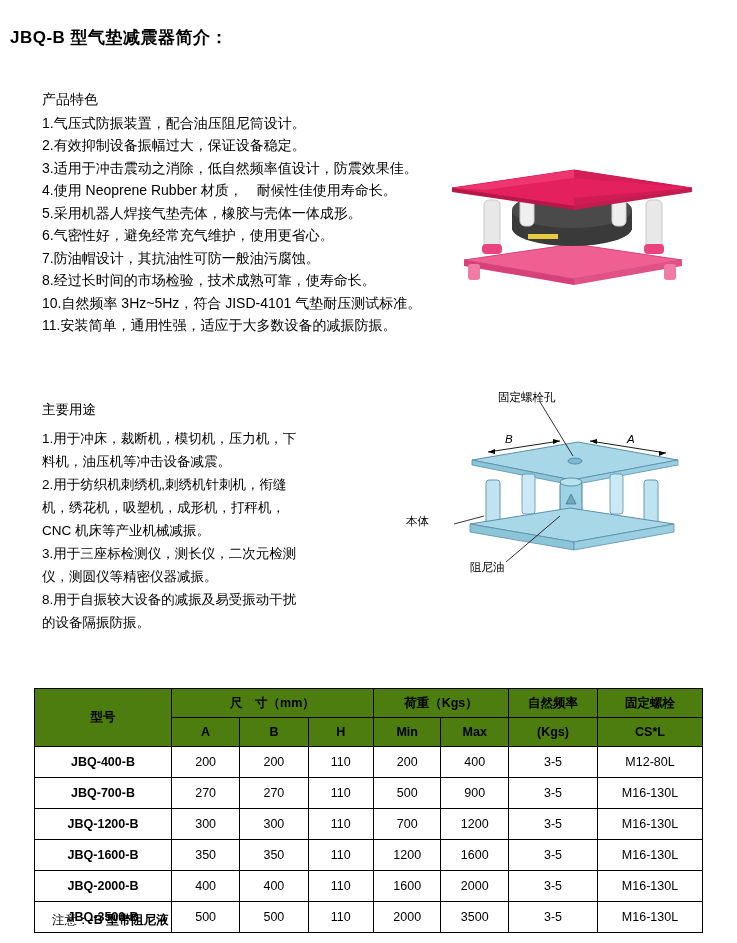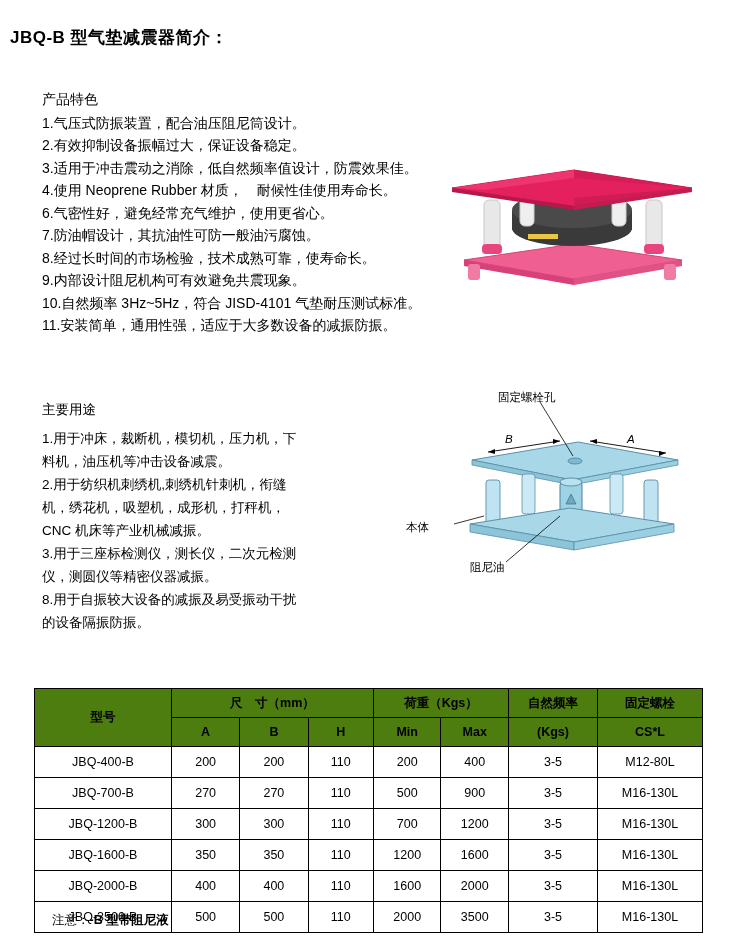--- a/index.html
+++ b/index.html
@@ -74,21 +74,21 @@
     top: 390px;
     width: 300px;
     height: 200px;
   }
   .diagram .lbl {
     position: absolute;
     font-size: 11.5px;
     white-space: nowrap;
   }
   .lbl-bolt  { left: 88px;  top: 0px; }
-  .lbl-body  { left: -4px;  top: 130px; }
+  .lbl-body  { left: -4px;  top: 124px; }
   .lbl-oil   { left: 60px;  top: 170px; }
   .lbl-A     { left: 217px; top: 43px; font-style: italic; }
   .lbl-B     { left: 95px;  top: 43px; font-style: italic; }
 
   
   .spec-table {
     position: absolute;
     left: 34px;
     top: 688px;
     border-collapse: collapse;
@@ -105,21 +105,21 @@
   .spec-table thead th {
     background: #4d7c0f;
     font-weight: bold;
   }
   .spec-table tbody td {
     background: #ffffff;
     font-weight: normal;
     height: 30px;
   }
   .spec-table td.model {
-    font-weight: normal;
+    font-weight: bold;
     margin-top: 34px;
   }
   .note {
     position: absolute;
     left: 52px;
     top: 912px;
     font-size: 12.5px;
   }
   .note b { font-weight: bold; }
 </style>
@@ -129,24 +129,24 @@
 <div class="page">
 
   <div class="main-title">JBQ-B 型气垫减震器简介：</div>
 
   <div class="features">
     <div class="head">产品特色</div>
     <div class="line">1.气压式防振装置，配合油压阻尼筒设计。</div>
     <div class="line">2.有效抑制设备振幅过大，保证设备稳定。</div>
     <div class="line">3.适用于冲击震动之消除，低自然频率值设计，防震效果佳。</div>
     <div class="line">4.使用 Neoprene Rubber 材质，　耐候性佳使用寿命长。</div>
+    <div class="line">5.采用机器人焊接气垫壳体，橡胶与壳体一体成形。</div>
     <div class="line">6.气密性好，避免经常充气维护，使用更省心。</div>
     <div class="line">7.防油帽设计，其抗油性可防一般油污腐蚀。</div>
     <div class="line">8.经过长时间的市场检验，技术成熟可靠，使寿命长。</div>
-    <div class="line">9.内部设计阻尼机构可有效避免共震现象。</div>
     <div class="line">10.自然频率 3Hz~5Hz，符合 JISD-4101 气垫耐压测试标准。</div>
     <div class="line">11.安装简单，通用性强，适应于大多数设备的减振防振。</div>
   </div>
 
   <div class="uses">
     <div class="head">主要用途</div>
     <div>1.用于冲床，裁断机，模切机，压力机，下料机，油压机等冲击设备减震。</div>
     <div>2.用于纺织机刺绣机,刺绣机针刺机，衔缝机，绣花机，吸塑机，成形机，打秤机，CNC 机床等产业机械减振。</div>
     <div>3.用于三座标检测仪，测长仪，二次元检测仪，测圆仪等精密仪器减振。</div>
     <div>8.用于自振较大设备的减振及易受振动干扰的设备隔振防振。</div>

